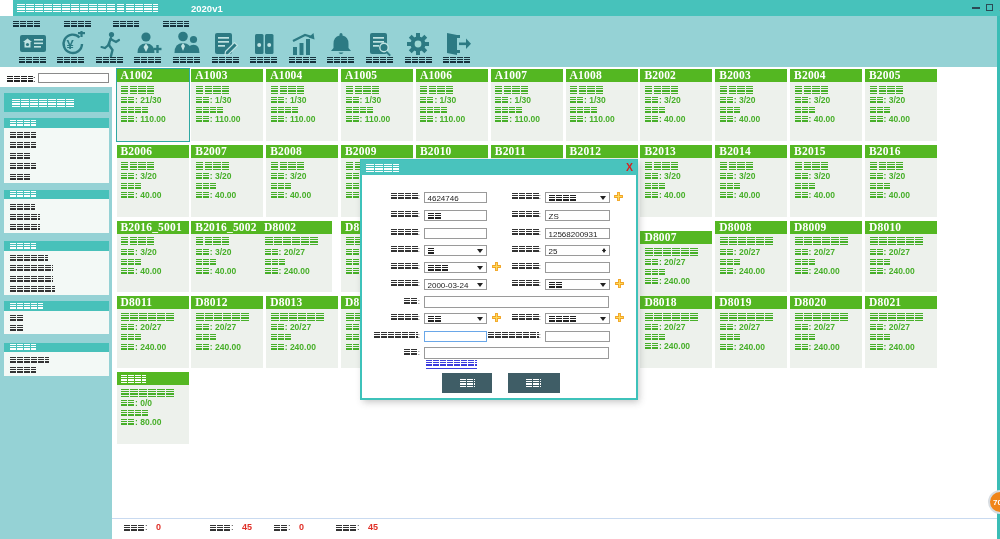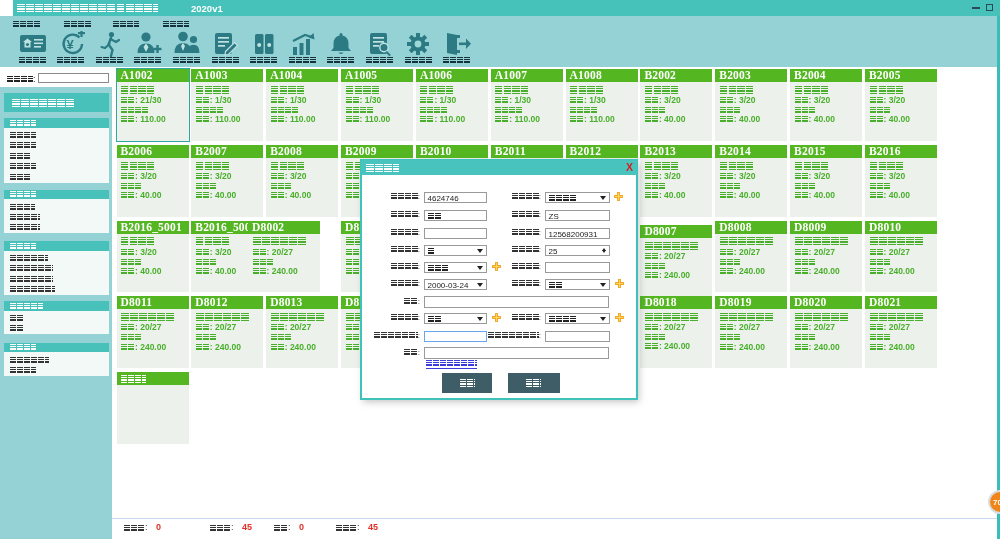--- a/index.html
+++ b/index.html
@@ -501,21 +501,21 @@
           <div class="l1">
             <i class="z zb zv" style="width:34px;height:8px"></i>
           </div>
           <div class="l2"><i class="z" style="width:14px;height:7px"></i>: 3/20</div>
           <div class="l3">
             <i class="z zb" style="width:21px;height:7px"></i>
           </div>
           <div class="l2"><i class="z" style="width:14px;height:7px"></i>: 40.00</div>
         </div>
       </div>
-<div class="card" style="left:136px;top:153.7px">
+<div class="card" style="left:148px;top:153.7px">
         <div class="ch">D8002</div>
         <div class="cb">
           <div class="l1">
             <i class="z zb zw" style="width:54px;height:8px"></i>
           </div>
           <div class="l2"><i class="z" style="width:14px;height:7px"></i>: 20/27</div>
           <div class="l3">
             <i class="z zb" style="width:21px;height:7px"></i>
           </div>
           <div class="l2"><i class="z" style="width:14px;height:7px"></i>: 240.00</div>
@@ -566,21 +566,21 @@
           <div class="l1">
             <i class="z zb zw" style="width:54px;height:8px"></i>
           </div>
           <div class="l2"><i class="z" style="width:14px;height:7px"></i>: 20/27</div>
           <div class="l3">
             <i class="z zb" style="width:21px;height:7px"></i>
           </div>
           <div class="l2"><i class="z" style="width:14px;height:7px"></i>: 240.00</div>
         </div>
       </div>
-<div class="card" style="left:528.4px;top:158px">
+<div class="card" style="left:528.4px;top:164px">
         <div class="ch">D8007</div>
         <div class="cb">
           <div class="l1">
             <i class="z zb zw" style="width:54px;height:8px"></i>
           </div>
           <div class="l2"><i class="z" style="width:14px;height:7px"></i>: 20/27</div>
           <div class="l3">
             <i class="z zb" style="width:21px;height:7px"></i>
           </div>
           <div class="l2"><i class="z" style="width:14px;height:7px"></i>: 240.00</div>
@@ -764,20 +764,30 @@
           <div class="l2"><i class="z" style="width:14px;height:7px"></i>: 20/27</div>
           <div class="l3">
             <i class="z zb" style="width:21px;height:7px"></i>
           </div>
           <div class="l2"><i class="z" style="width:14px;height:7px"></i>: 240.00</div>
         </div>
       </div>
 <div class="card" style="left:4.5px;top:305.1px">
         <div class="ch">
           <i class="z zb" style="width:25px;height:8px;margin-top:2.5px;background:repeating-linear-gradient(to bottom,#fff 0 1.15px,rgba(0,0,0,0) 1.15px 2.2px)"></i>
+        </div>
+        <div class="cb">
+          <div class="l1">
+            <i class="z zb zw" style="width:54px;height:8px"></i>
+          </div>
+          <div class="l2"><i class="z" style="width:14px;height:7px"></i>: 0/0</div>
+          <div class="l3">
+            <i class="z zb" style="width:28px;height:7px"></i>
+          </div>
+          <div class="l2"><i class="z" style="width:14px;height:7px"></i>: 80.00</div>
         </div>
       </div>
 </div>
 <div id="sidebar">
 <div id="qrow">
         <span id="qlab"><i class="z" style="width:26px;height:7px"></i>:</span>
         <span id="qin"></span>
       </div>
 <div id="allbtn">
         <i class="z zb zw" style="width:62px;height:8px;background:repeating-linear-gradient(to bottom,#fff 0 1.15px,rgba(0,0,0,0) 1.15px 2.2px)"></i>

